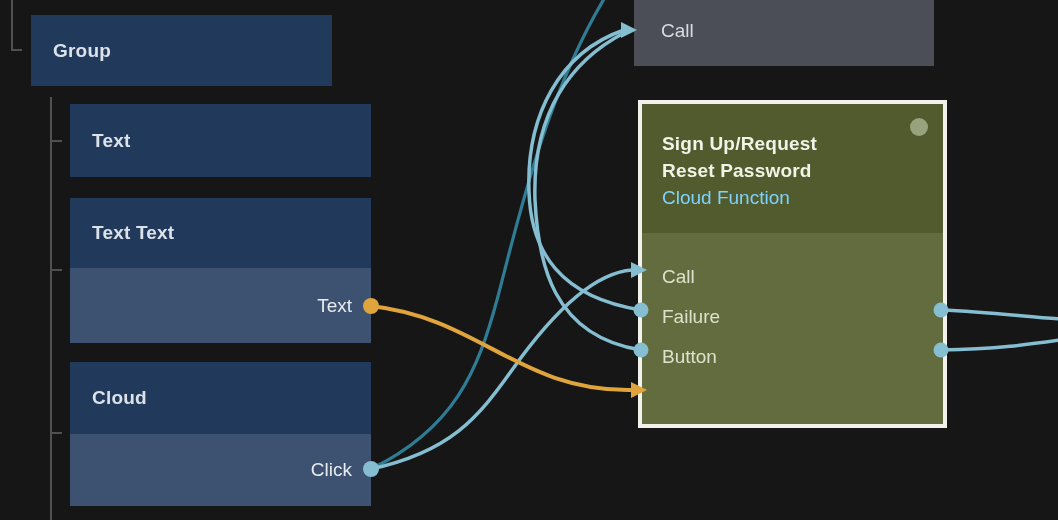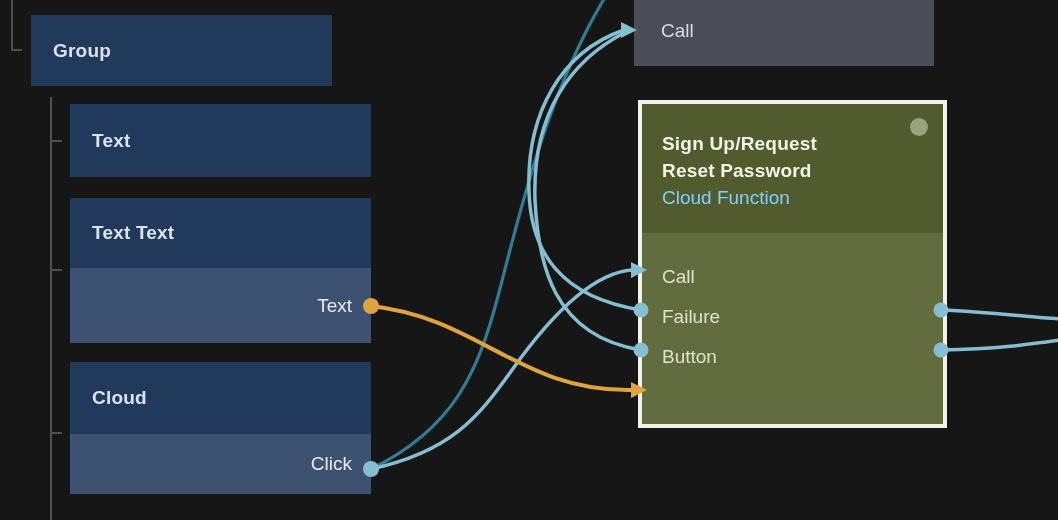--- a/index.html
+++ b/index.html
@@ -61,21 +61,21 @@
     </div>
     <div class="node-body" style="height:75px;">
       <span class="port-label-right">Text</span>
     </div>
   </div>
 
   <div class="node" style="left:70px;top:362px;width:301px;height:144px;">
     <div class="node-blue-header" style="height:72px;">
       <span class="lbl">Cloud</span>
     </div>
-    <div class="node-body" style="height:60px;text-align:center;">
+    <div class="node-body" style="height:72px;text-align:center;">
       <span class="port-label-right">Click</span>
     </div>
   </div>
 
   <div class="node hide-node" style="left:634px;top:-16px;width:300px;height:82px;">
     <span class="lbl">Call</span>
   </div>
 
   <div class="node signup-node" style="left:638px;top:100px;width:309px;height:328px;">
     <div class="signup-header">

